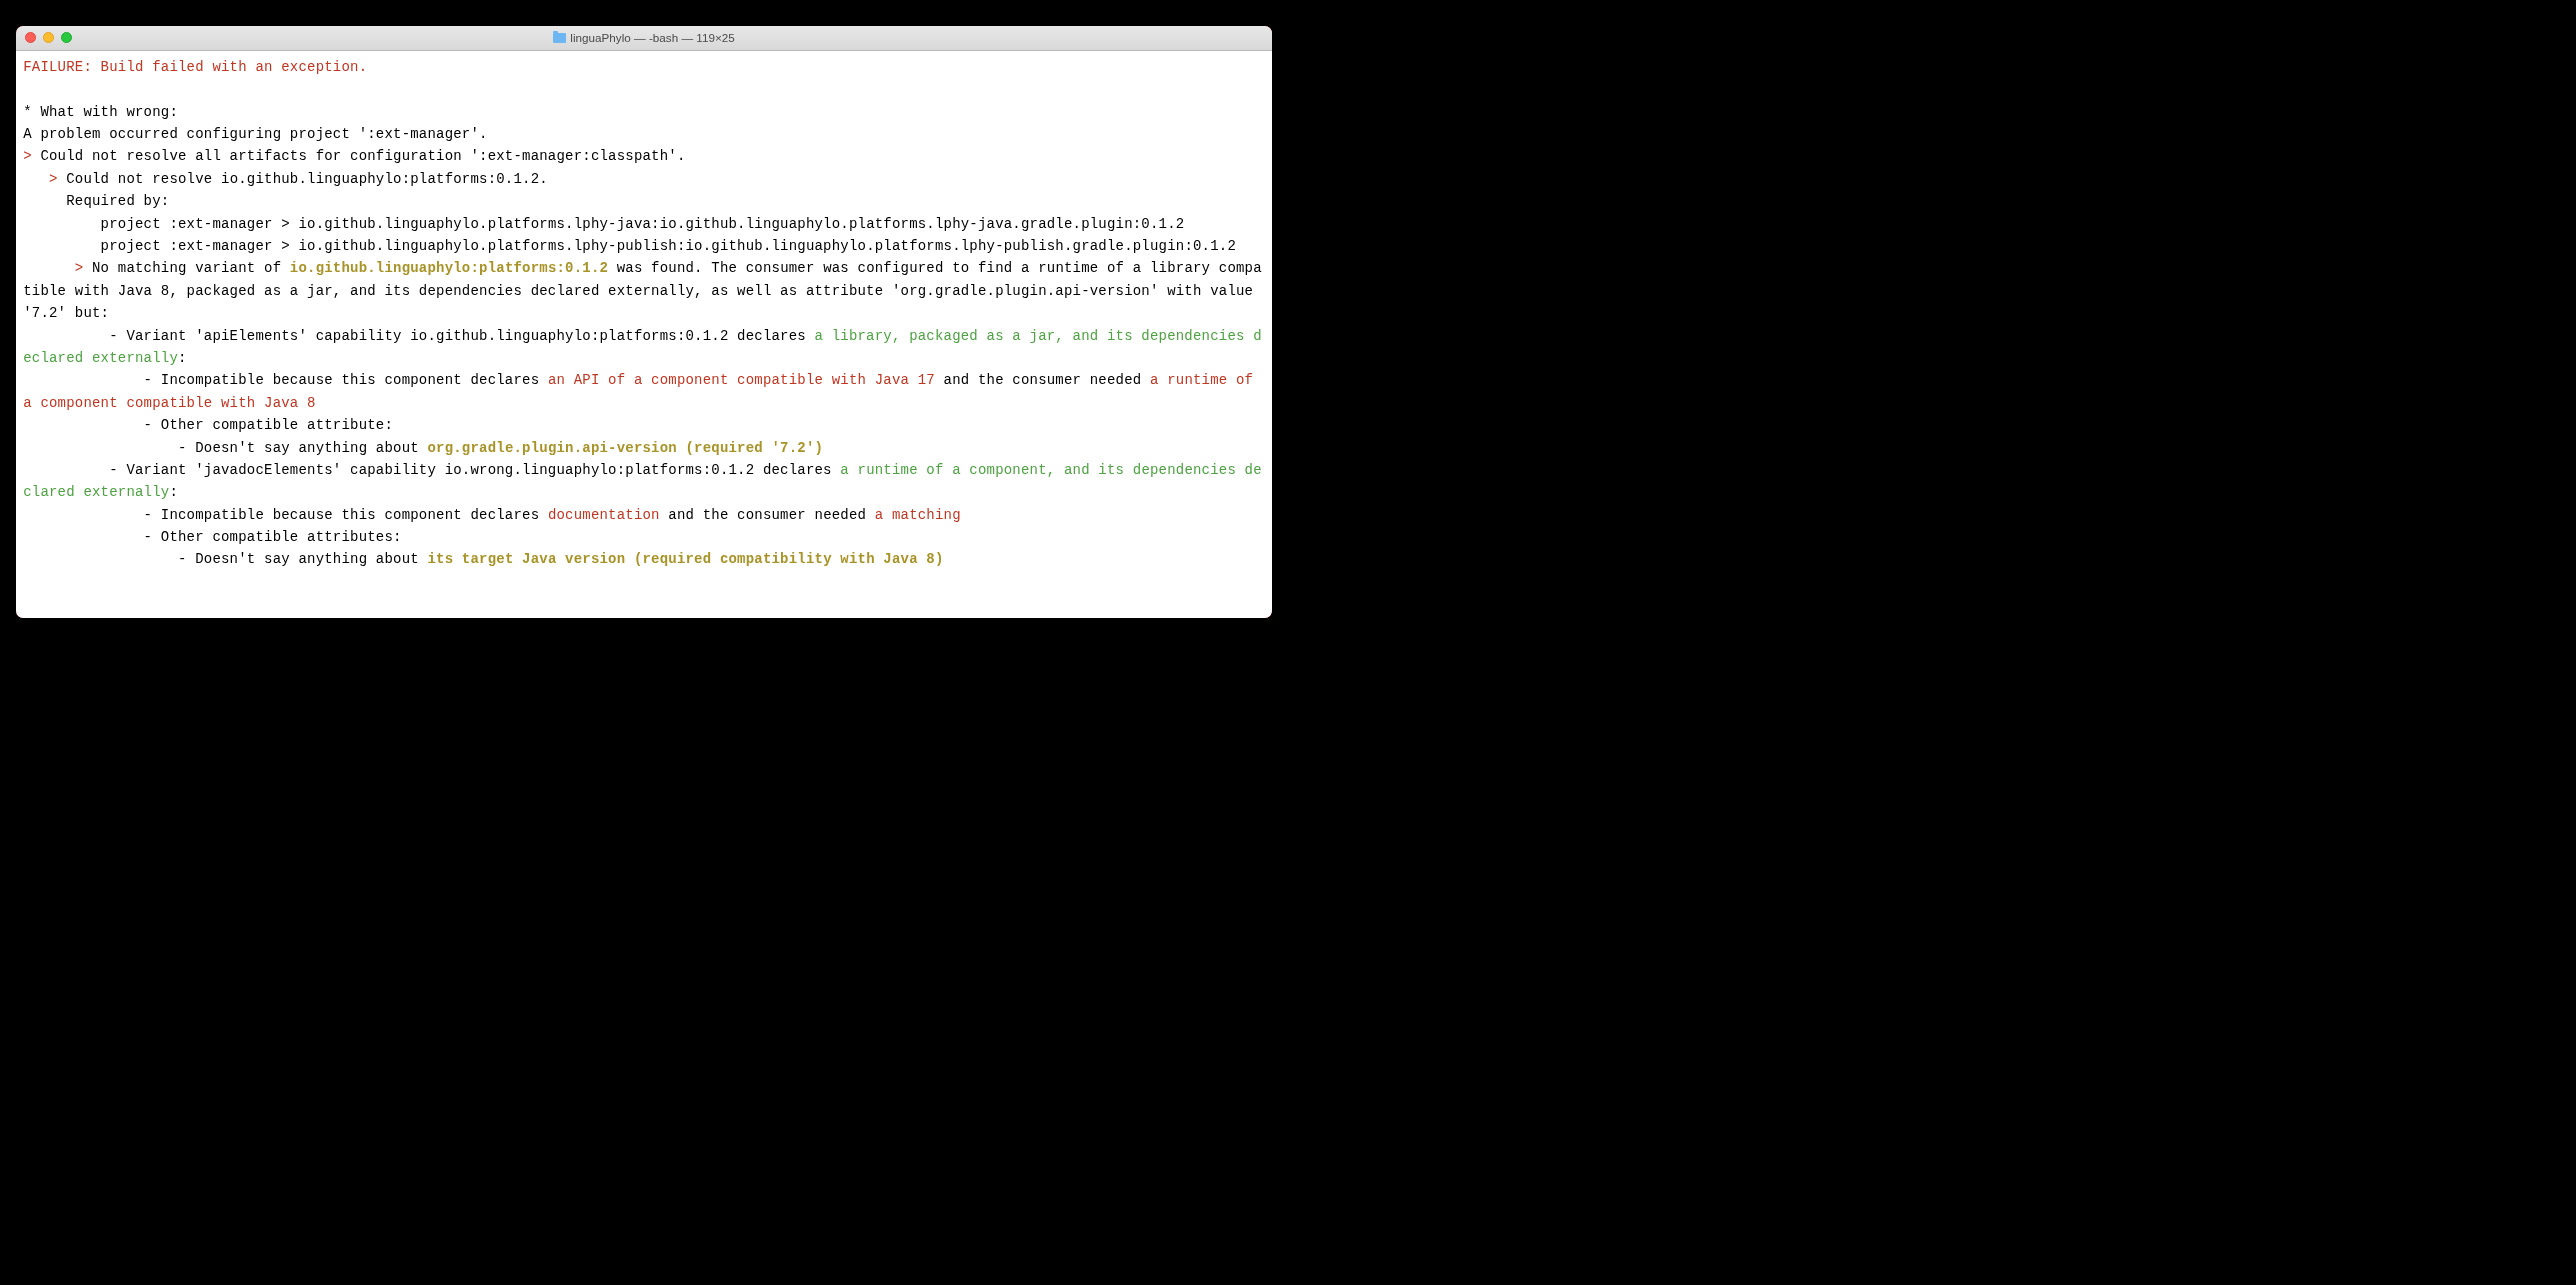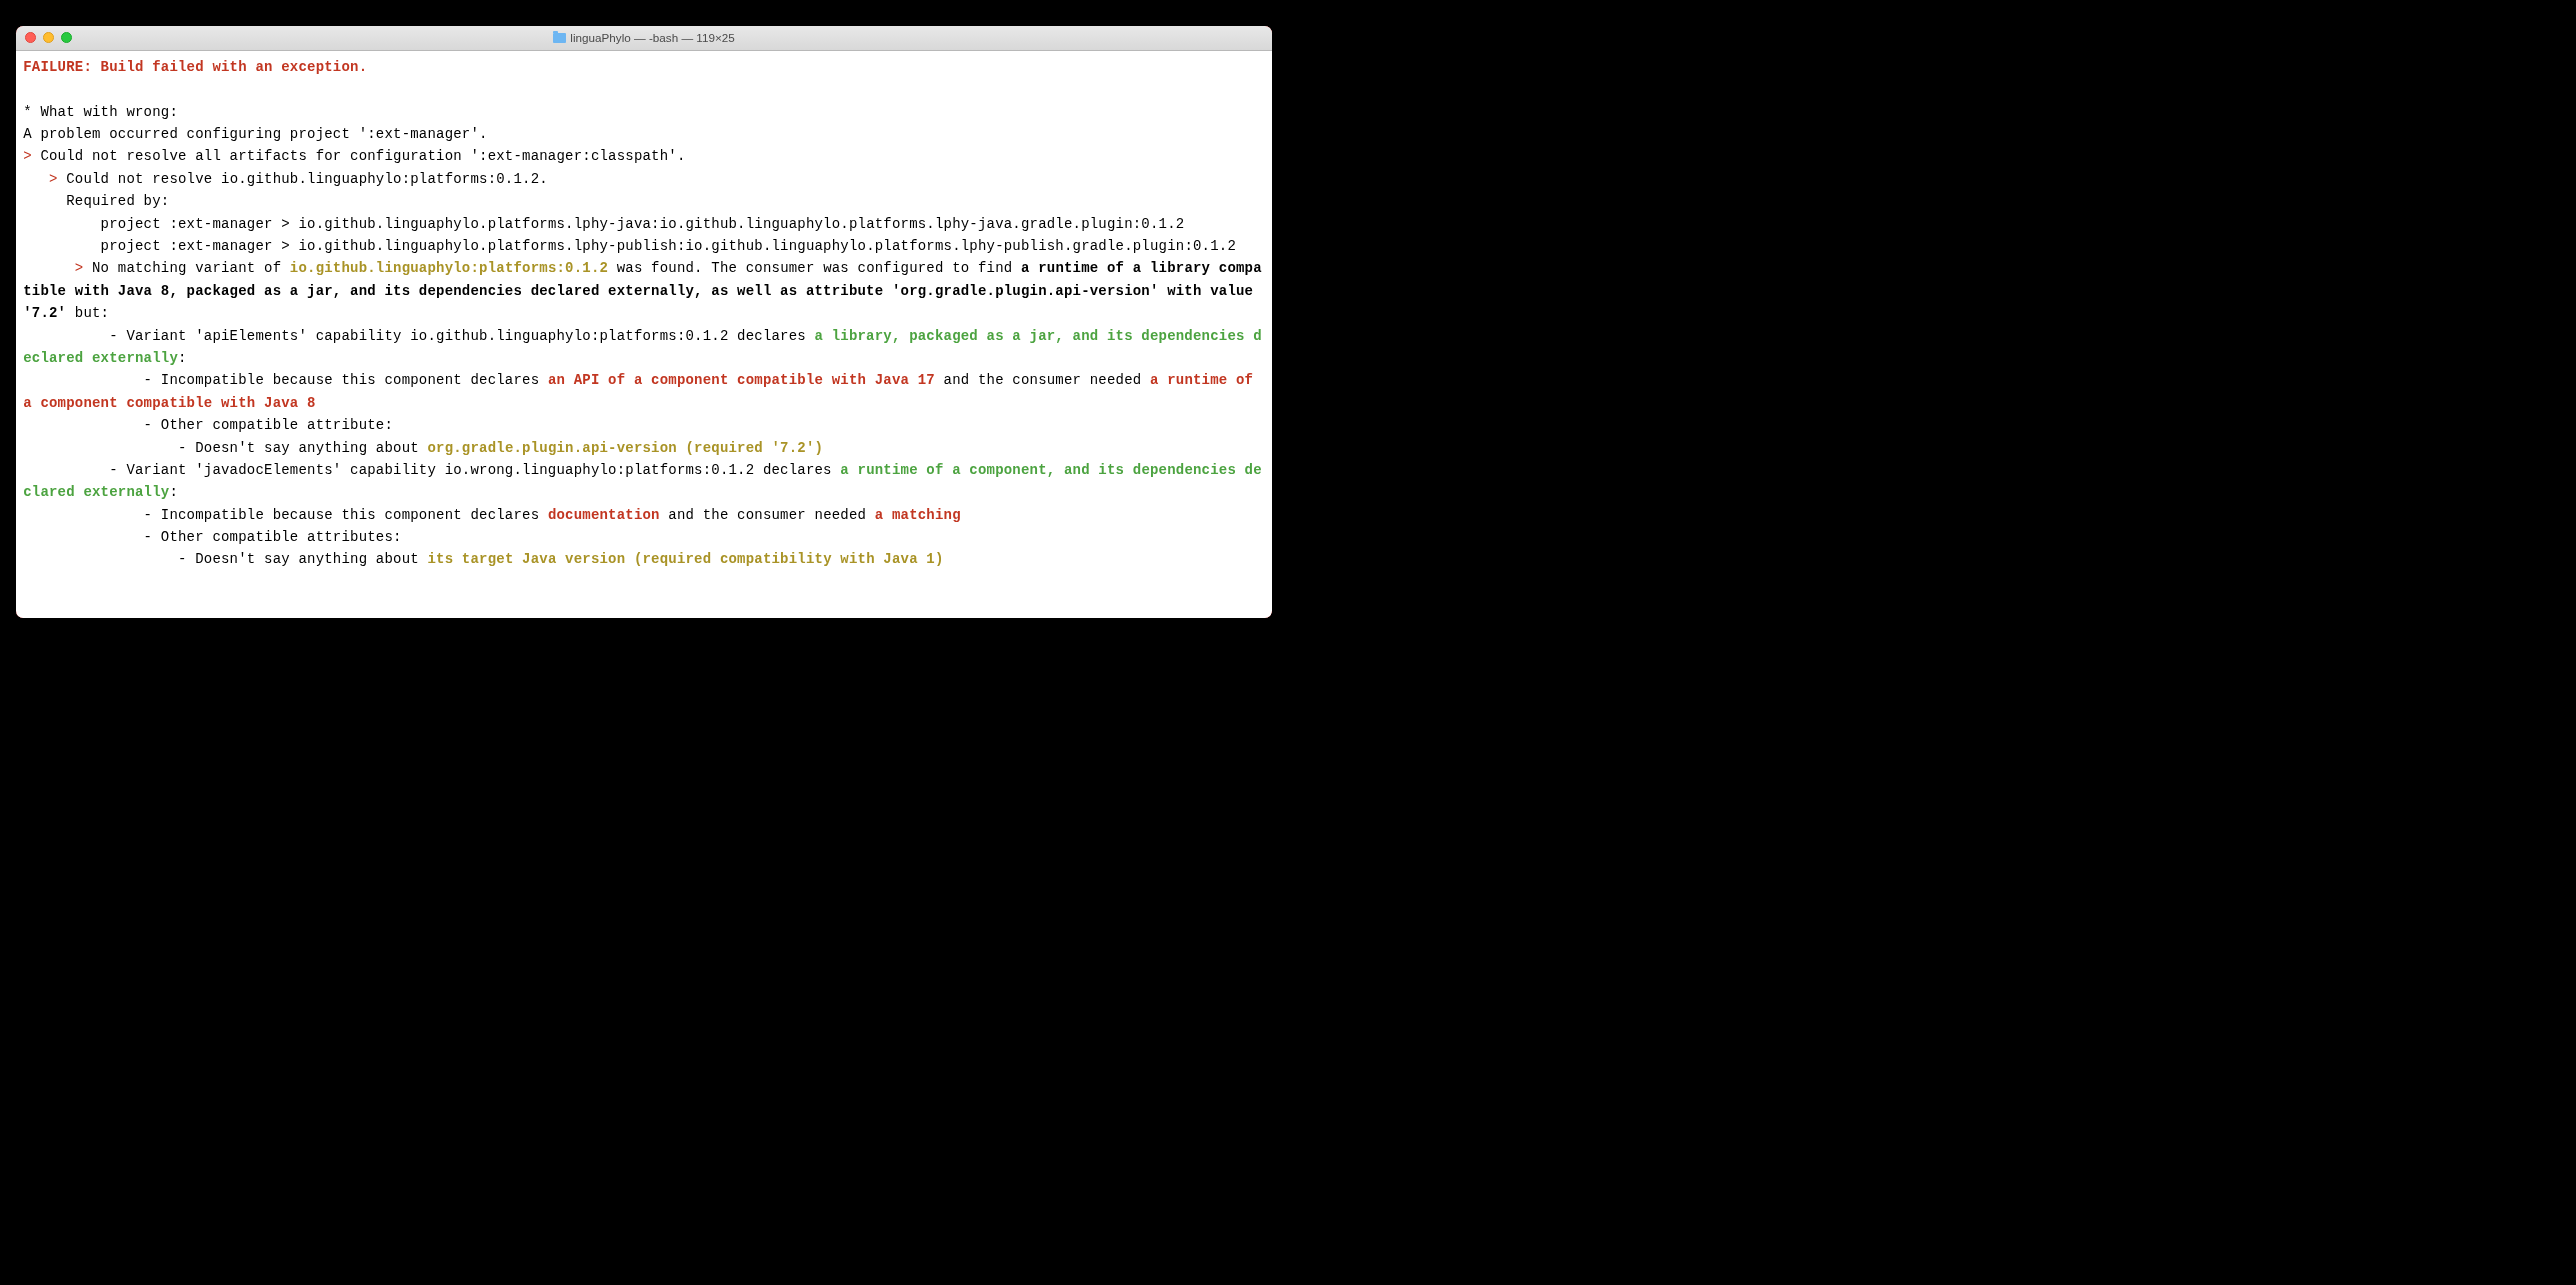--- a/index.html
+++ b/index.html
@@ -82,21 +82,21 @@
       white-space: pre-wrap;
       word-break: break-all;
       font-family: "SF Mono", Menlo, Monaco, "Courier New", monospace;
       letter-spacing: 0.2px;
       height: 567px;
       overflow: hidden;
     }
     .red { color: #c23621; }
     .yellow { color: #a99326; font-weight: bold; }
     .green { color: #4ca340; }
-    .bold { font-weight: bold; }
+    .bold { font-weight: normal; }
   </style>
 </head>
 <body>
 
 <div class="window">
   <div class="titlebar">
     <div class="traffic-lights">
       <div class="light red"></div>
       <div class="light yellow"></div>
       <div class="light green"></div>
@@ -116,15 +116,15 @@
 <span>         project :ext-manager &gt; io.github.linguaphylo.platforms.lphy-java:io.github.linguaphylo.platforms.lphy-java.gradle.plugin:0.1.2</span>
 <span>         project :ext-manager &gt; io.github.linguaphylo.platforms.lphy-publish:io.github.linguaphylo.platforms.lphy-publish.gradle.plugin:0.1.2</span>
 <span class="red">      &gt; </span><span>No matching variant of </span><span class="yellow">io.github.linguaphylo:platforms:0.1.2</span><span> was found. The consumer was configured to find </span><span class="bold">a runtime of a library compatible with Java 8, packaged as a jar, and its dependencies declared externally, as well as attribute 'org.gradle.plugin.api-version' with value '7.2'</span><span> but:</span>
 <span>          - Variant 'apiElements' capability io.github.linguaphylo:platforms:0.1.2 declares </span><span class="green bold">a library, packaged as a jar, and its dependencies declared externally</span><span>:</span>
 <span>              - Incompatible because this component declares </span><span class="red bold">an API of a component compatible with Java 17</span><span> and the consumer needed </span><span class="red bold">a runtime of a component compatible with Java 8</span>
 <span>              - Other compatible attribute:</span>
 <span>                  - Doesn't say anything about </span><span class="yellow">org.gradle.plugin.api-version (required '7.2')</span>
 <span>          - Variant 'javadocElements' capability io.wrong.linguaphylo:platforms:0.1.2 declares </span><span class="green bold">a runtime of a component, and its dependencies declared externally</span><span>:</span>
 <span>              - Incompatible because this component declares </span><span class="red bold">documentation</span><span> and the consumer needed </span><span class="red bold">a matching</span>
 <span>              - Other compatible attributes:</span>
-<span>                  - Doesn't say anything about </span><span class="yellow">its target Java version (required compatibility with Java 1)</span></div>
+<span>                  - Doesn't say anything about </span><span class="yellow">its target Java version (required compatibility with Java 8)</span></div>
 </div>
 
 
 </body></html>

